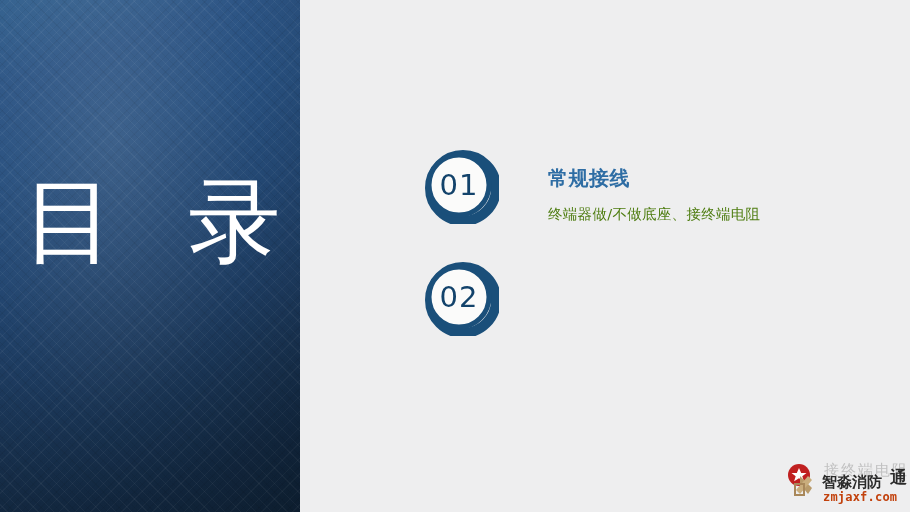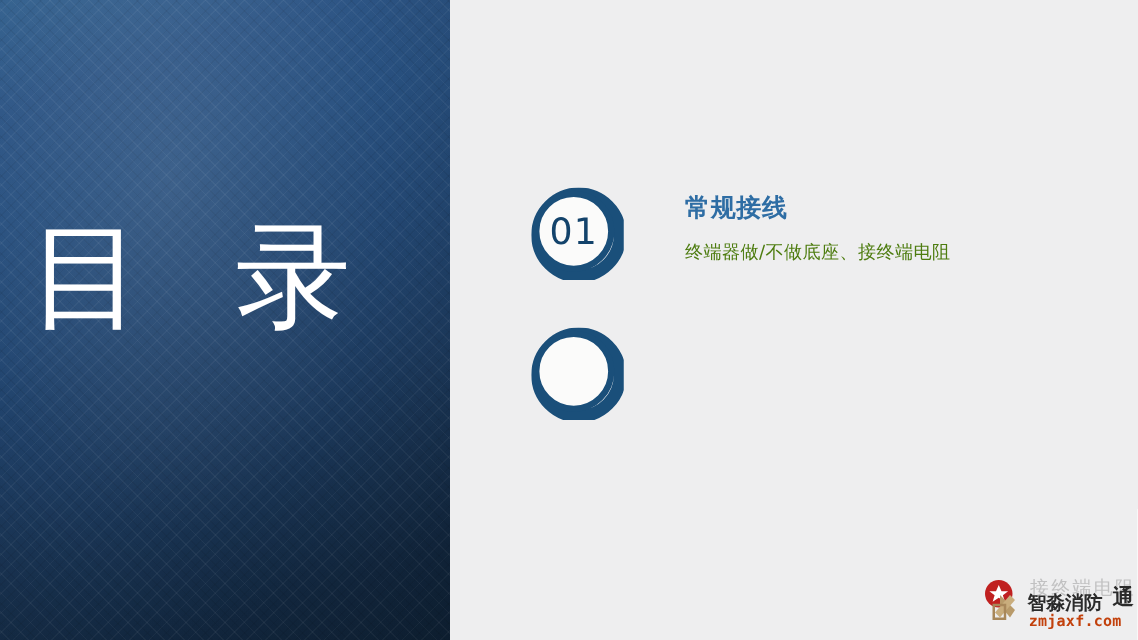--- a/index.html
+++ b/index.html
@@ -14,21 +14,21 @@
     overflow: hidden;
     background: #eeeeef;
     font-family: "Liberation Sans", "DejaVu Sans", sans-serif;
   }
 
   
   .left-panel {
     position: absolute;
     left: 0;
     top: 0;
-    width: 360px;
+    width: 300px;
     height: 512px;
     background:
       linear-gradient(160deg,
         #35628f 0%,
         #2d5585 14%,
         #28507f 28%,
         #234772 45%,
         #1d3b5f 62%,
         #17304d 76%,
         #12273f 88%,
@@ -91,21 +91,21 @@
     position: absolute;
     left: 304px;
     top: 0;
     width: 606px;
     height: 512px;
   }
 
   .toc-item {
     position: absolute;
     display: flex;
-    align-items: flex-start;
+    align-items: flex-end;
   }
   .toc-item.item-0 { left: 121px; top: 150px; }
   .toc-item.item-1 { left: 121px; top: 262px; }
 
   .badge {
     position: relative;
     width: 74px;
     height: 74px;
     flex: 0 0 74px;
   }
@@ -242,20 +242,21 @@
         <div class="item-sub">终端器做/不做底座、接终端电阻</div>
       </div>
     </div>
 
     <div class="toc-item item-1">
       <div class="badge">
         <svg width="74" height="74" viewBox="0 0 74 74">
           <circle cx="38" cy="38" r="33" fill="none" stroke="#1a4f7a" stroke-width="10"></circle>
           <circle cx="34" cy="35" r="30" fill="#fbfbfa" stroke="#1a4f7a" stroke-width="5"></circle>
         </svg>
+        <div class="num">02</div>
       </div>
       <div class="texts">
       </div>
     </div>
 
   </div>
 
   <div class="watermark">
     <svg class="wm-emblem" viewBox="0 0 40 40">
       <circle cx="13" cy="13" r="11" fill="#c02020"></circle>

